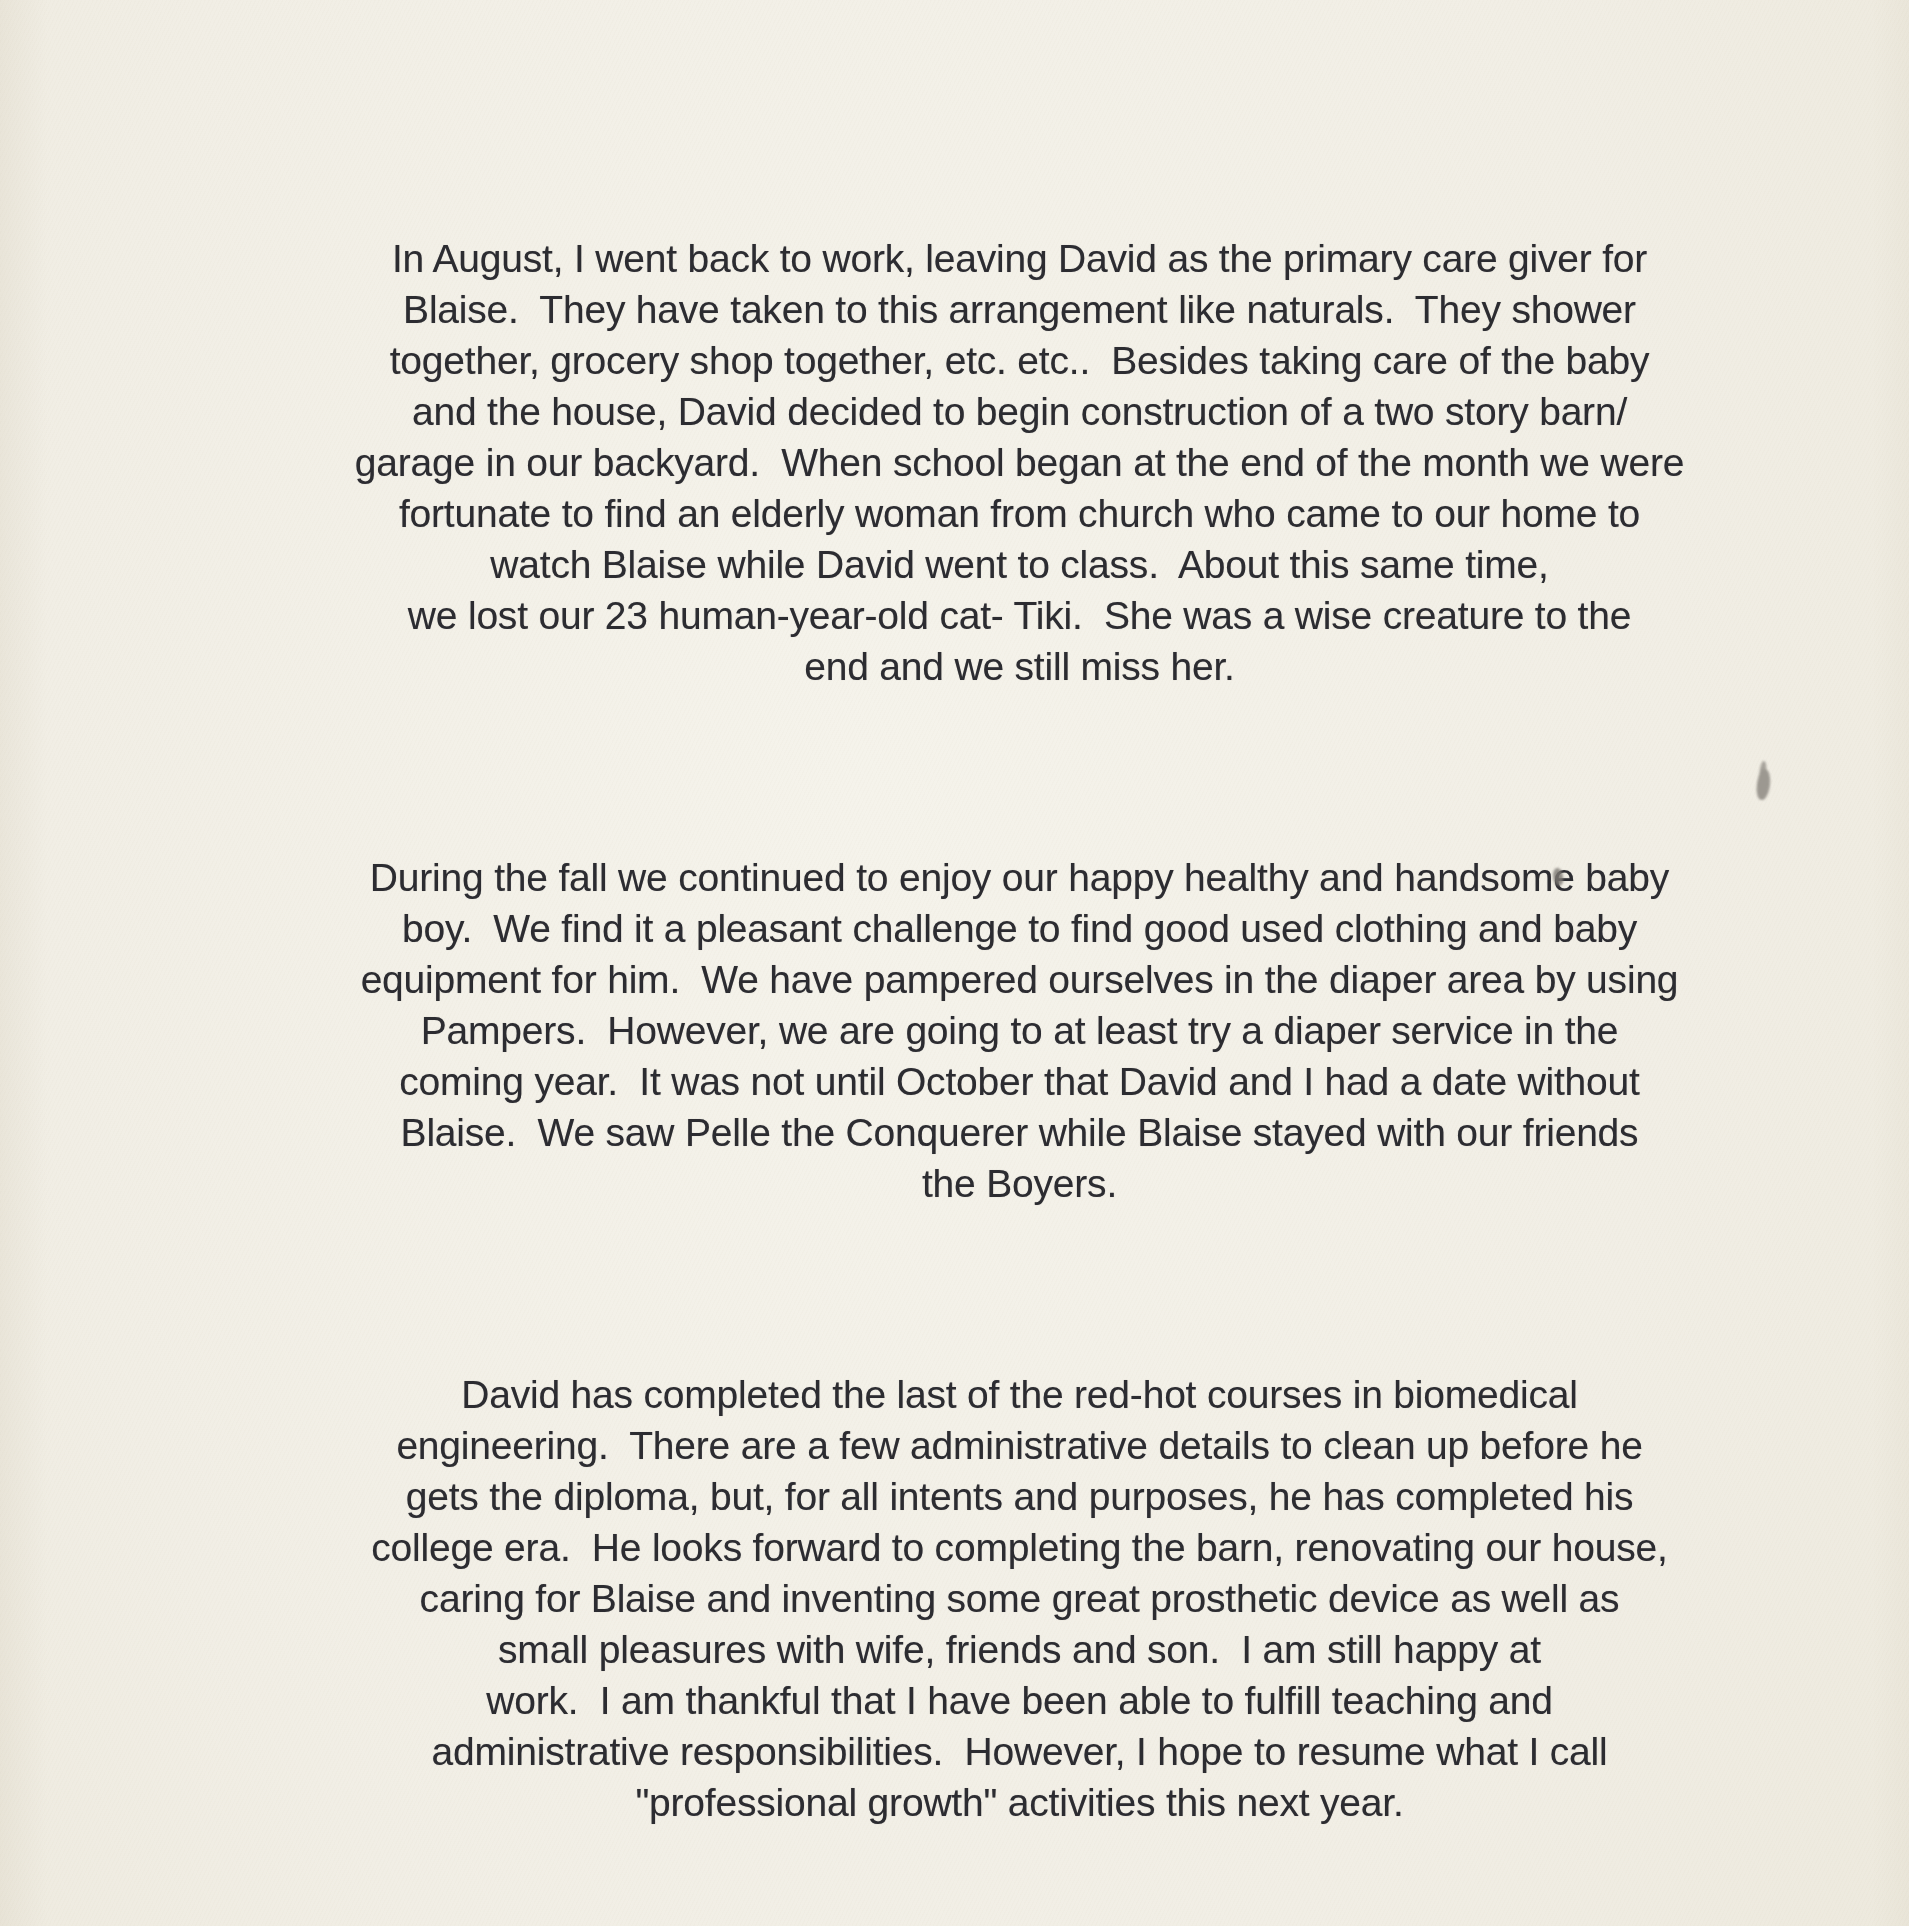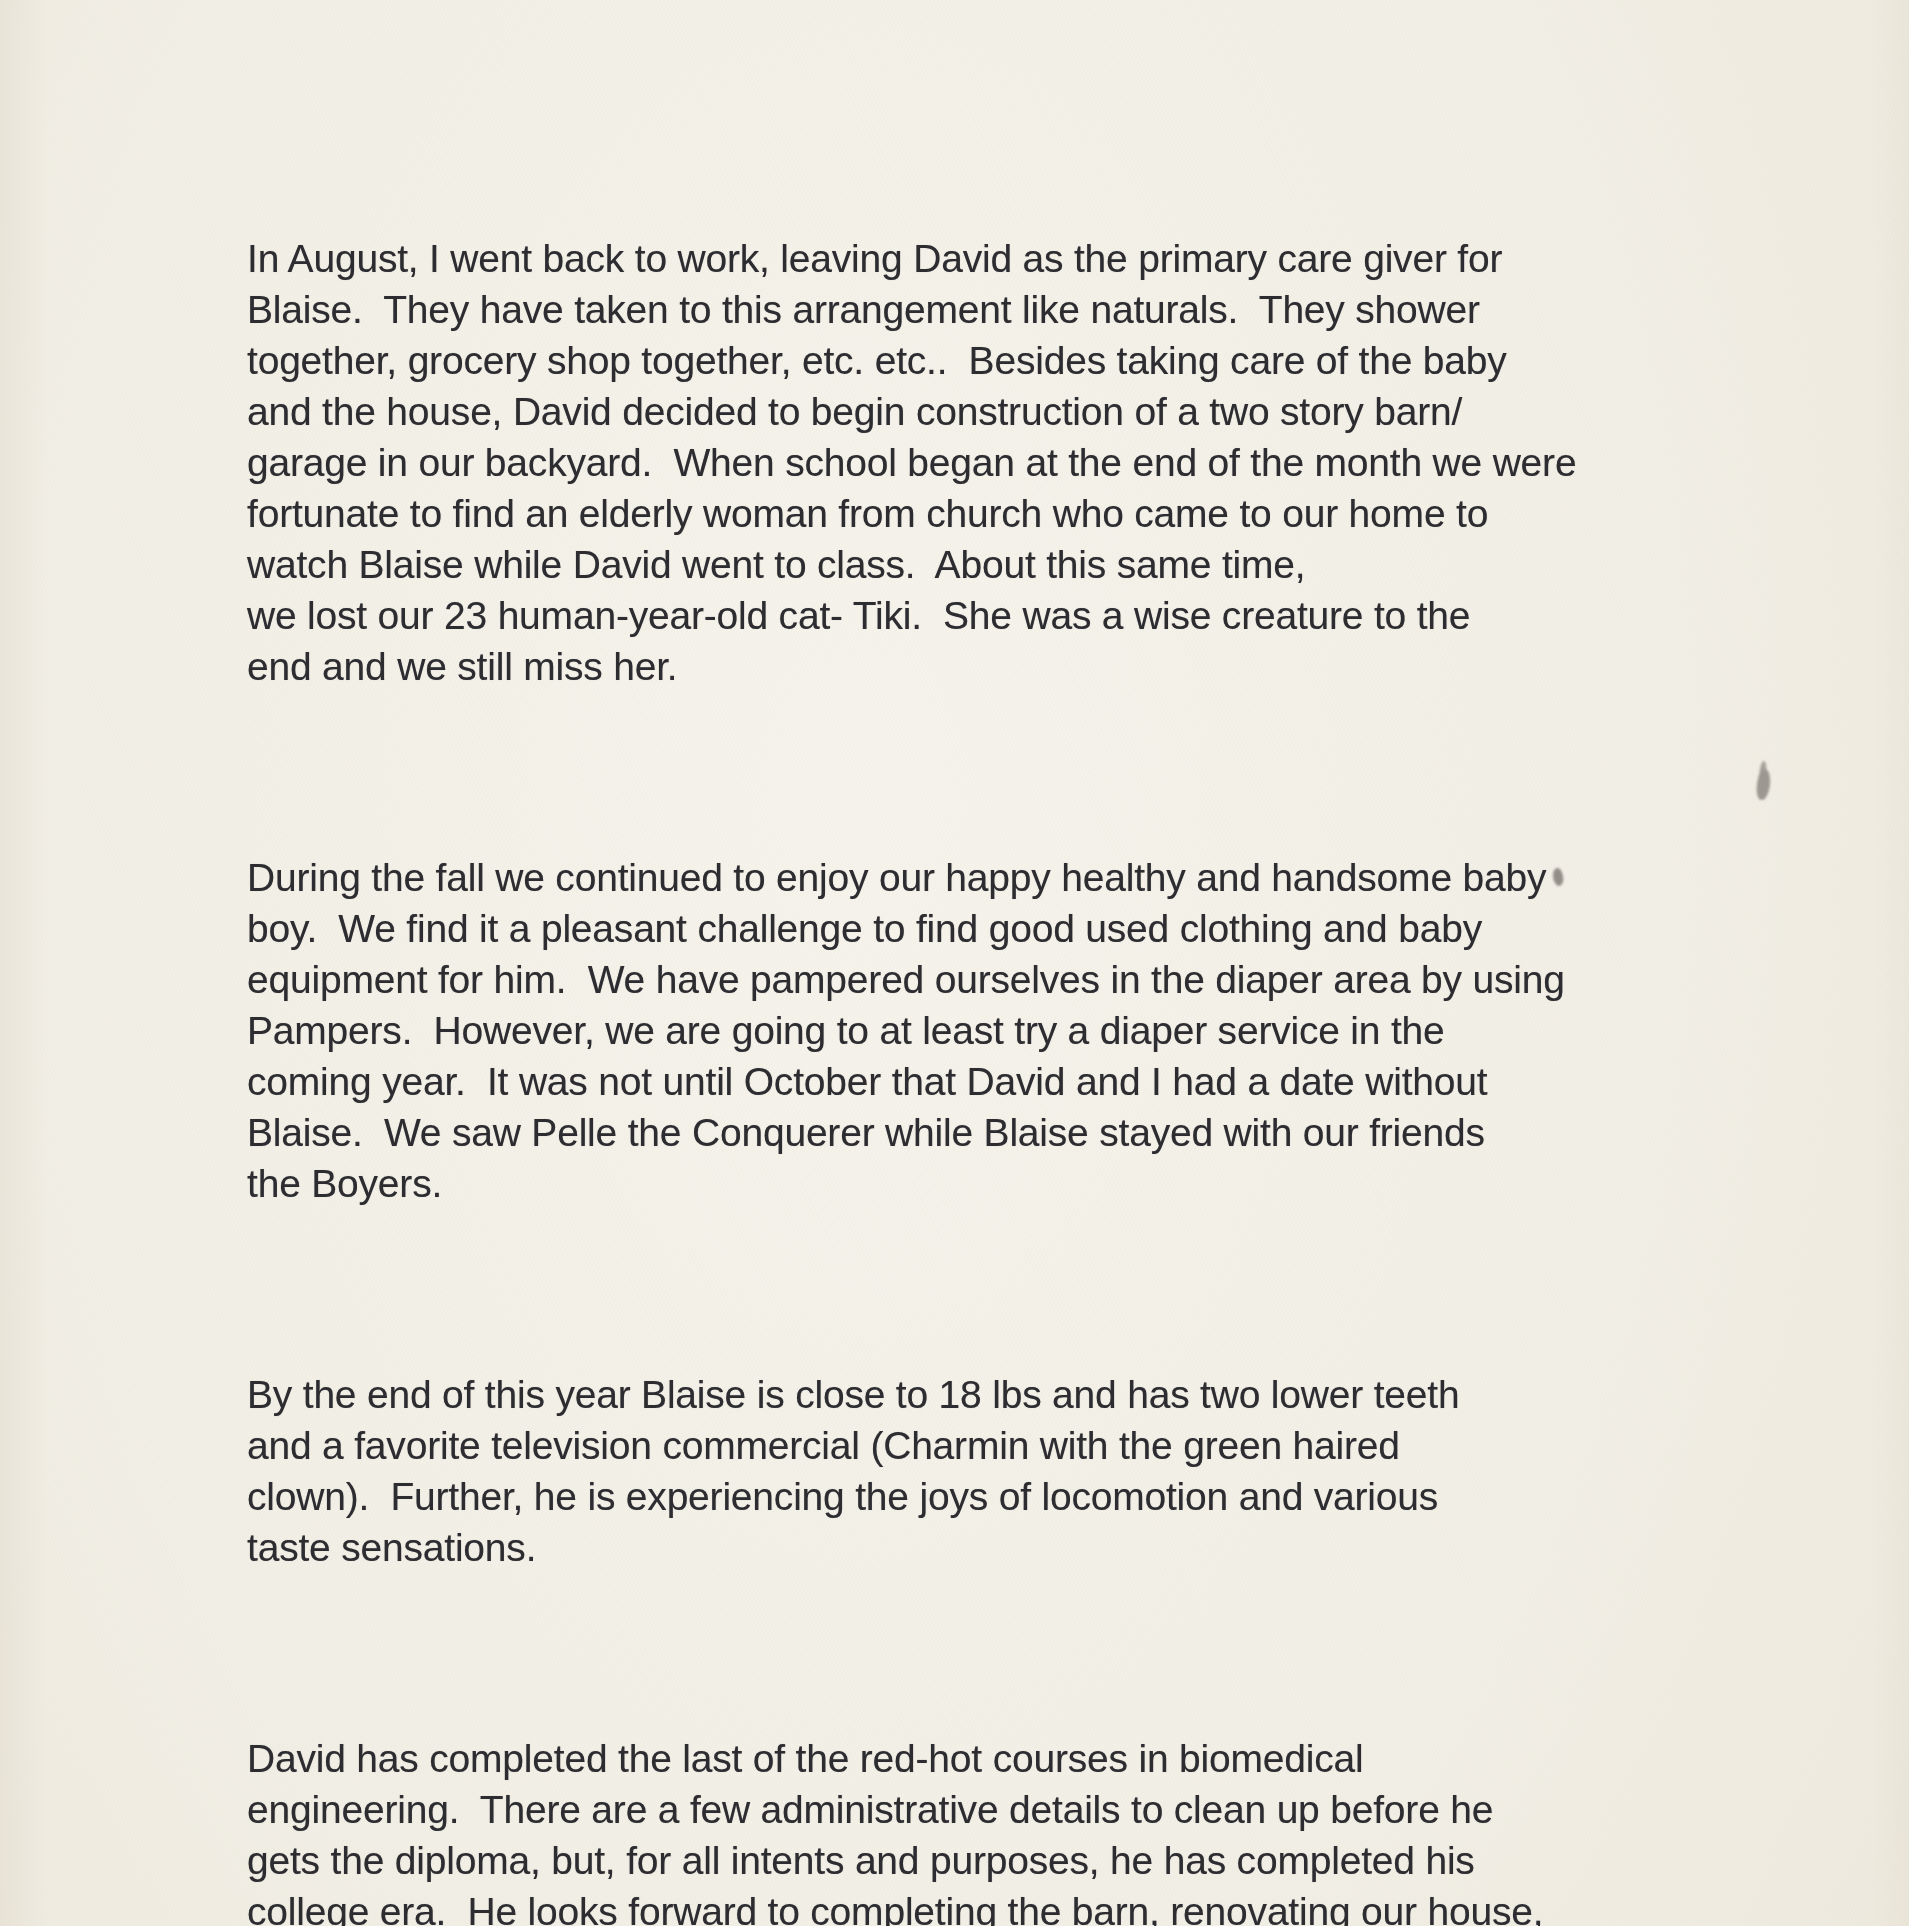--- a/index.html
+++ b/index.html
@@ -26,20 +26,21 @@
     width: 1545px;
     color: var(--ink);
     font-size: 39px;
     line-height: 51px;
     letter-spacing: -0.2px;
     white-space: pre-wrap;
     text-shadow: 0 0 0.8px rgba(44,44,50,0.35);
   }
   .para {
     margin: 0 0 58px 0;
+    text-align: center;
   }
   .speck {
     position: absolute;
     filter: blur(0.8px);
   }
   .speck-1 {
     left: 1757px;
     top: 769px;
     width: 13px;
     height: 31px;
@@ -74,24 +75,20 @@
 watch Blaise while David went to class.  About this same time,
 we lost our 23 human-year-old cat- Tiki.  She was a wise creature to the
 end and we still miss her.</p>
     <p class="para">During the fall we continued to enjoy our happy healthy and handsome baby
 boy.  We find it a pleasant challenge to find good used clothing and baby
 equipment for him.  We have pampered ourselves in the diaper area by using
 Pampers.  However, we are going to at least try a diaper service in the
 coming year.  It was not until October that David and I had a date without
 Blaise.  We saw Pelle the Conquerer while Blaise stayed with our friends
 the Boyers.</p>
-    <p class="para">By the end of this year Blaise is close to 18 lbs and has two lower teeth
-and a favorite television commercial (Charmin with the green haired
-clown).  Further, he is experiencing the joys of locomotion and various
-taste sensations.</p>
     <p class="para">David has completed the last of the red-hot courses in biomedical
 engineering.  There are a few administrative details to clean up before he
 gets the diploma, but, for all intents and purposes, he has completed his
 college era.  He looks forward to completing the barn, renovating our house,
 caring for Blaise and inventing some great prosthetic device as well as
 small pleasures with wife, friends and son.  I am still happy at
 work.  I am thankful that I have been able to fulfill teaching and
 administrative responsibilities.  However, I hope to resume what I call
 "professional growth" activities this next year.</p>
     

